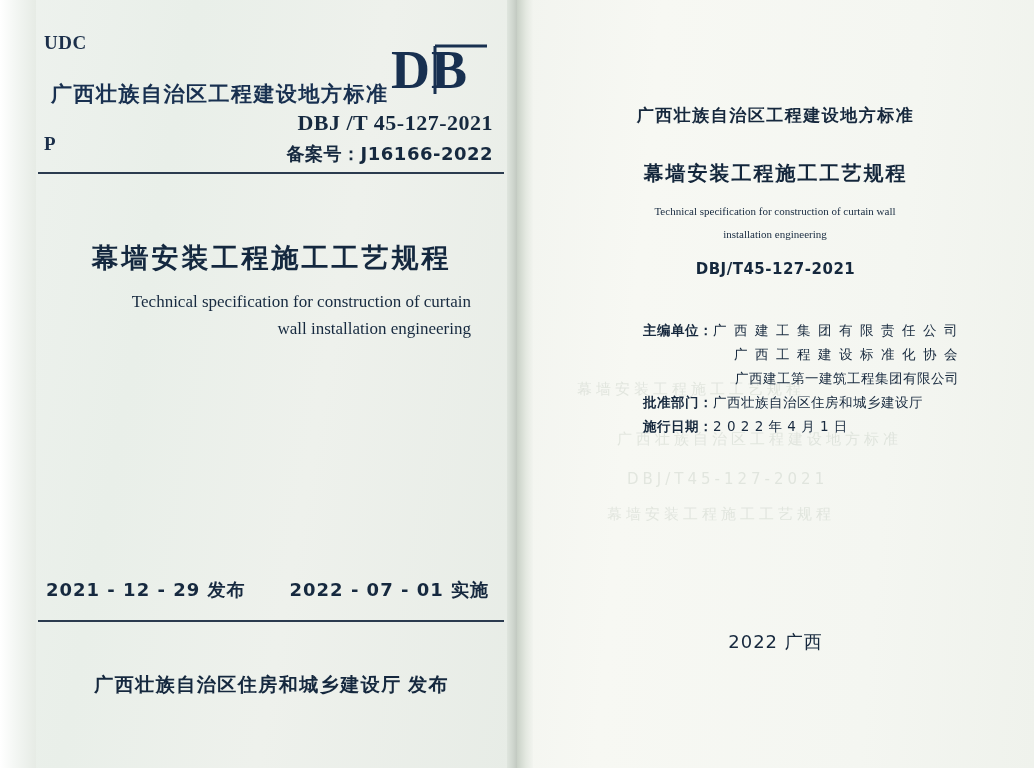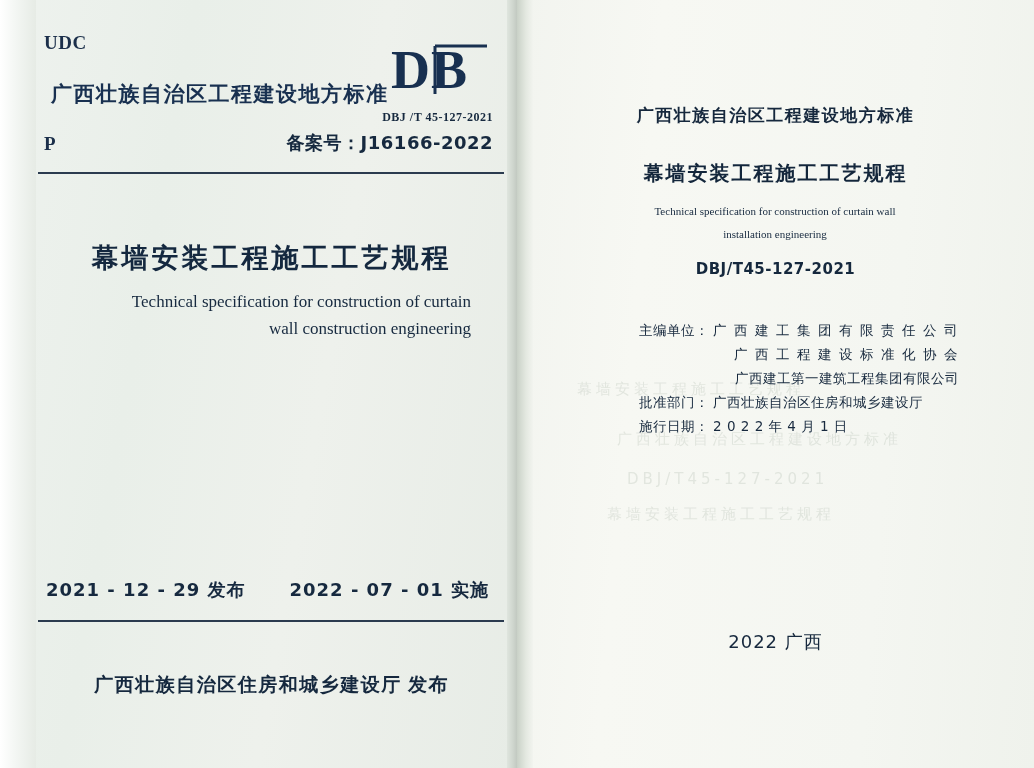--- a/index.html
+++ b/index.html
@@ -88,21 +88,21 @@
     color: #183050;
   }
   .code-block {
     position: absolute;
     right: 14px;
     top: 110px;
     text-align: right;
     color: #16293f;
   }
   .code-line1 {
-    font-size: 12px;
+    font-size: 22px;
     font-weight: bold;
     letter-spacing: 0.5px;
     white-space: nowrap;
   }
   .code-line2 {
     font-size: 18px;
     font-weight: bold;
     letter-spacing: 0.5px;
     margin-top: 6px;
     white-space: nowrap;
@@ -254,22 +254,23 @@
   }
   .meta-row {
     display: flex;
     align-items: flex-start;
     margin-bottom: 6px;
     white-space: nowrap;
   }
   .meta-label {
     width: 78px;
     flex: 0 0 78px;
-    text-align: center;
-    letter-spacing: 0.5px;
+    text-align: right;
+    letter-spacing: 0.5px;
+    font-weight: bold;
   }
   .meta-values {
     flex: 1;
   }
   .meta-value {
     text-align: right;
     letter-spacing: 0.5px;
     margin-bottom: 6px;
     white-space: nowrap;
   }
@@ -314,21 +315,21 @@
       <div class="code-block">
         <div class="code-line1">DBJ /T 45-127-2021</div>
         <div class="code-line2">备案号：J16166-2022</div>
       </div>
 
       <div class="rule rule-top"></div>
 
       <div class="cover-title">幕墙安装工程施工工艺规程</div>
       <div class="cover-subtitle">
         <div>Technical specification for construction  of curtain</div>
-        <div>wall construction engineering</div>
+        <div>wall installation engineering</div>
       </div>
 
       <div class="issue-date">2021 - 12 - 29  发布</div>
       <div class="effect-date">2022 - 07 - 01  实施</div>
 
       <div class="rule rule-bottom"></div>
 
       <div class="publisher">广西壮族自治区住房和城乡建设厅    发布</div>
     </div>
   </div>

